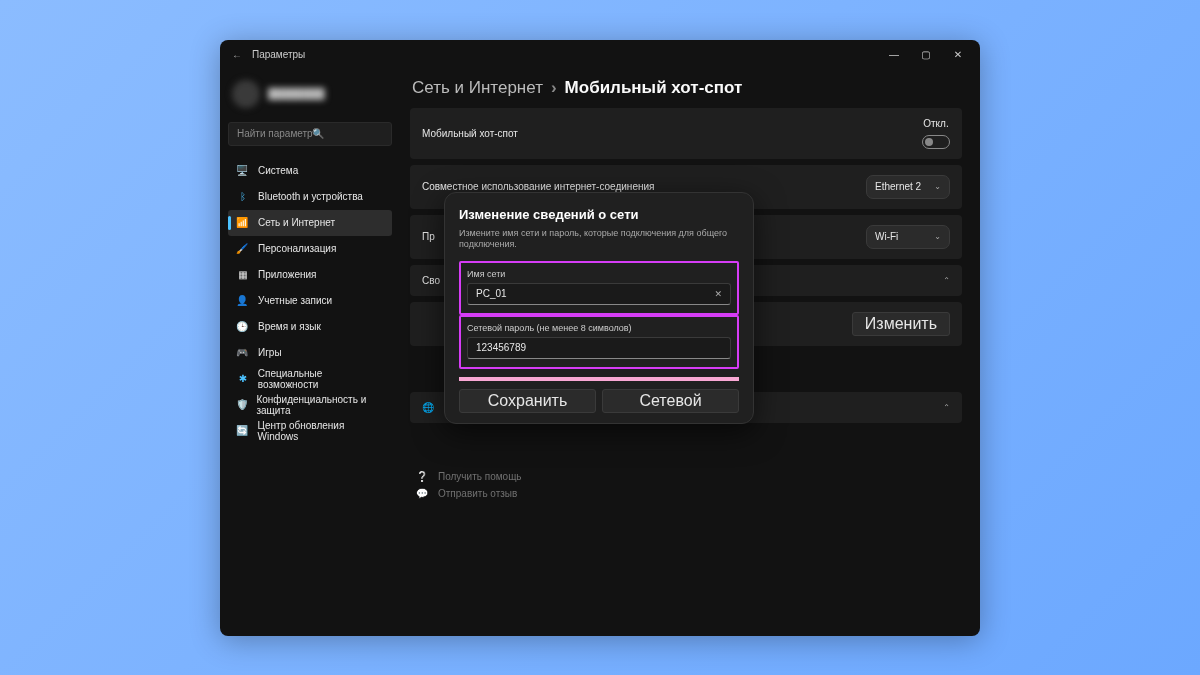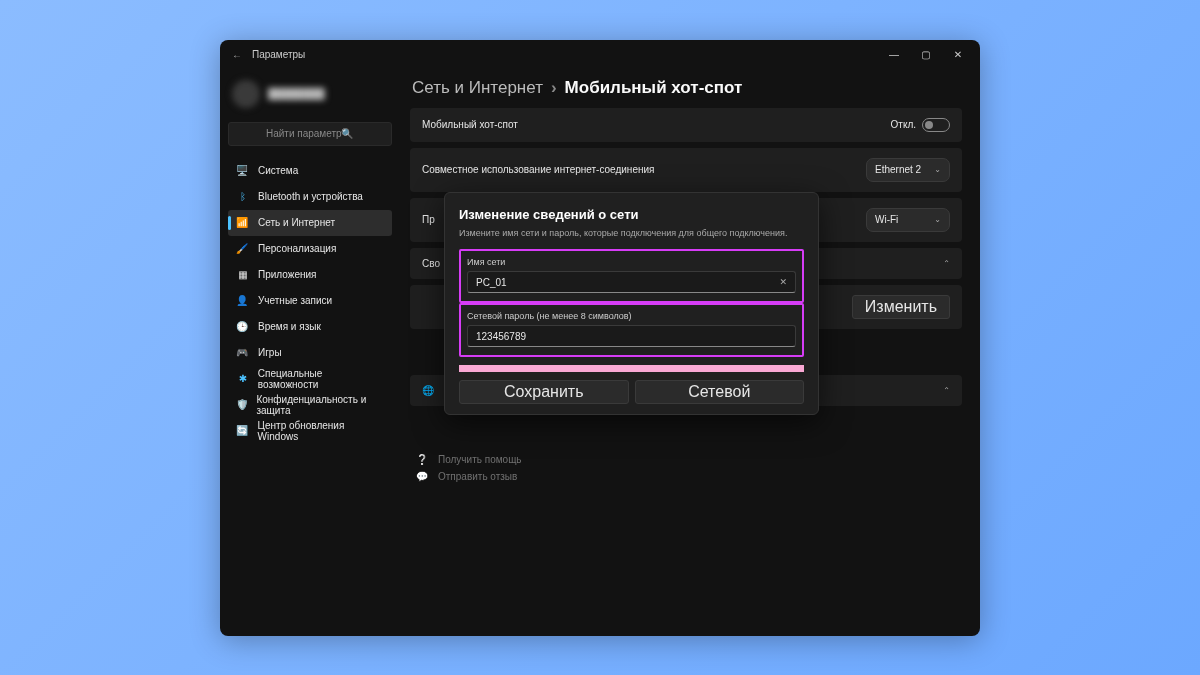--- a/index.html
+++ b/index.html
@@ -30,21 +30,21 @@
   .ctl { width: 32px; height: 30px; display:flex; align-items:center; justify-content:center; cursor:pointer; color:#ccc;}
   .wbody { flex:1; display:flex; overflow:hidden; }
   .sidebar {
     width: 180px; padding: 6px 8px 6px 8px;
     display:flex; flex-direction:column; gap:6px;
   }
   .user-row { display:flex; align-items:center; gap:8px; padding:4px 4px 8px 4px; filter: blur(3px); }
   .avatar { width:28px; height:28px; border-radius:50%; background:#3a3a3a; }
   .uname { color:#bbb; font-size:10px; }
   .search {
-    display:flex; align-items:center; justify-content:center;
+    display:flex; align-items:center; justify-content:flex-start;
     background:#1f1f1f; border:1px solid #2a2a2a; border-radius:3px;
     height:24px; padding:0 8px; color:#888; margin-bottom:6px;
   }
   .search-icon { font-size:10px; color:#888; }
   .navlist { list-style:none; display:flex; flex-direction:column; gap:0px; }
   .navitem {
     display:flex; align-items:center; gap:8px;
     height:26px; padding:0 8px; border-radius:3px;
     color:#e6e6e6; cursor:pointer; font-size:10px;
   }
@@ -65,21 +65,21 @@
   .bc-sep { color:#888; }
   .card {
     background:#1f1f1f; border-radius:4px;
     display:flex; align-items:center; justify-content:space-between;
     padding: 10px 12px; font-size:10px; color:#e6e6e6;
     margin-bottom:6px;
   }
   .card.expand { cursor:pointer; }
   .card .label { color:#e6e6e6; }
   .toggle {
-    display:flex; align-items:center; gap:6px;
+    display:flex; align-items:center; gap:6px;flex-direction:column;
   }
   .toggle-track {
     width:28px; height:14px; border-radius:8px; border:1px solid #888; background:#1f1f1f;
     position:relative;
   }
   .toggle-thumb {
     position:absolute; width:8px; height:8px; border-radius:50%; background:#888;
     top:2px; left:2px;
   }
   .dropdown {
@@ -93,40 +93,40 @@
     height:24px; padding:0 12px; display:flex; align-items:center; color:#e6e6e6; font-size:16px;
     cursor:pointer;
   }
   .helplinks { margin-top: 48px; display:flex; flex-direction:column; gap:6px; padding-left:6px;}
   .helplinks .lnk { display:flex; gap:8px; align-items:center; color:#707070; font-size:10px; }
   .helplinks .icn { width:14px; color:#707070; }
 
   
   .dialog {
     position:absolute; left:224px; top:152px;
-    width:375px; background:#202020; border:1px solid #333; border-radius:6px;
+    width:310px; background:#202020; border:1px solid #333; border-radius:12px;
     box-shadow: 0 8px 30px rgba(0,0,0,0.6);
     padding: 14px 14px 10px 14px;
   }
   .dlg-title { font-size:13px; font-weight:600; color:#fff; margin-bottom:6px; }
   .dlg-desc { font-size:9px; color:#aaa; margin-bottom:10px; line-height:1.3; }
   .highlight-box { border:2px solid #d63cf6; border-radius:2px; padding:6px 6px 8px 6px; }
   .fld-label { font-size:9px; color:#ccc; margin-bottom:4px; display:block;}
   .text-input {
     display:flex; align-items:center; justify-content:space-between;
     background:#1a1a1a; border:1px solid #3a3a3a; border-bottom:1px solid #888;
     border-radius:3px; height:22px; padding:0 8px; color:#e6e6e6; font-size:10px;
   }
   .text-input input {
     flex:1; border:none; outline:none; background:transparent; color:#e6e6e6; font-size:10px;
     font-family:inherit;
   }
   .clear-x { color:#aaa; cursor:pointer; font-size:9px; }
   .dlg-buttons {
-    display:flex; gap:6px; margin-top:8px; padding-top:8px; border-top:7px solid #f9a8d4;
+    display:flex; gap:6px; margin-top:8px; padding-top:8px; border-top:4px solid #f9a8d4;
   }
   .dlg-buttons .btn { flex:1; justify-content:center; }
 </style>
 </head>
 <body>
 
 <div class="window">
 
   <div class="titlebar">
     <div class="back">←</div>

